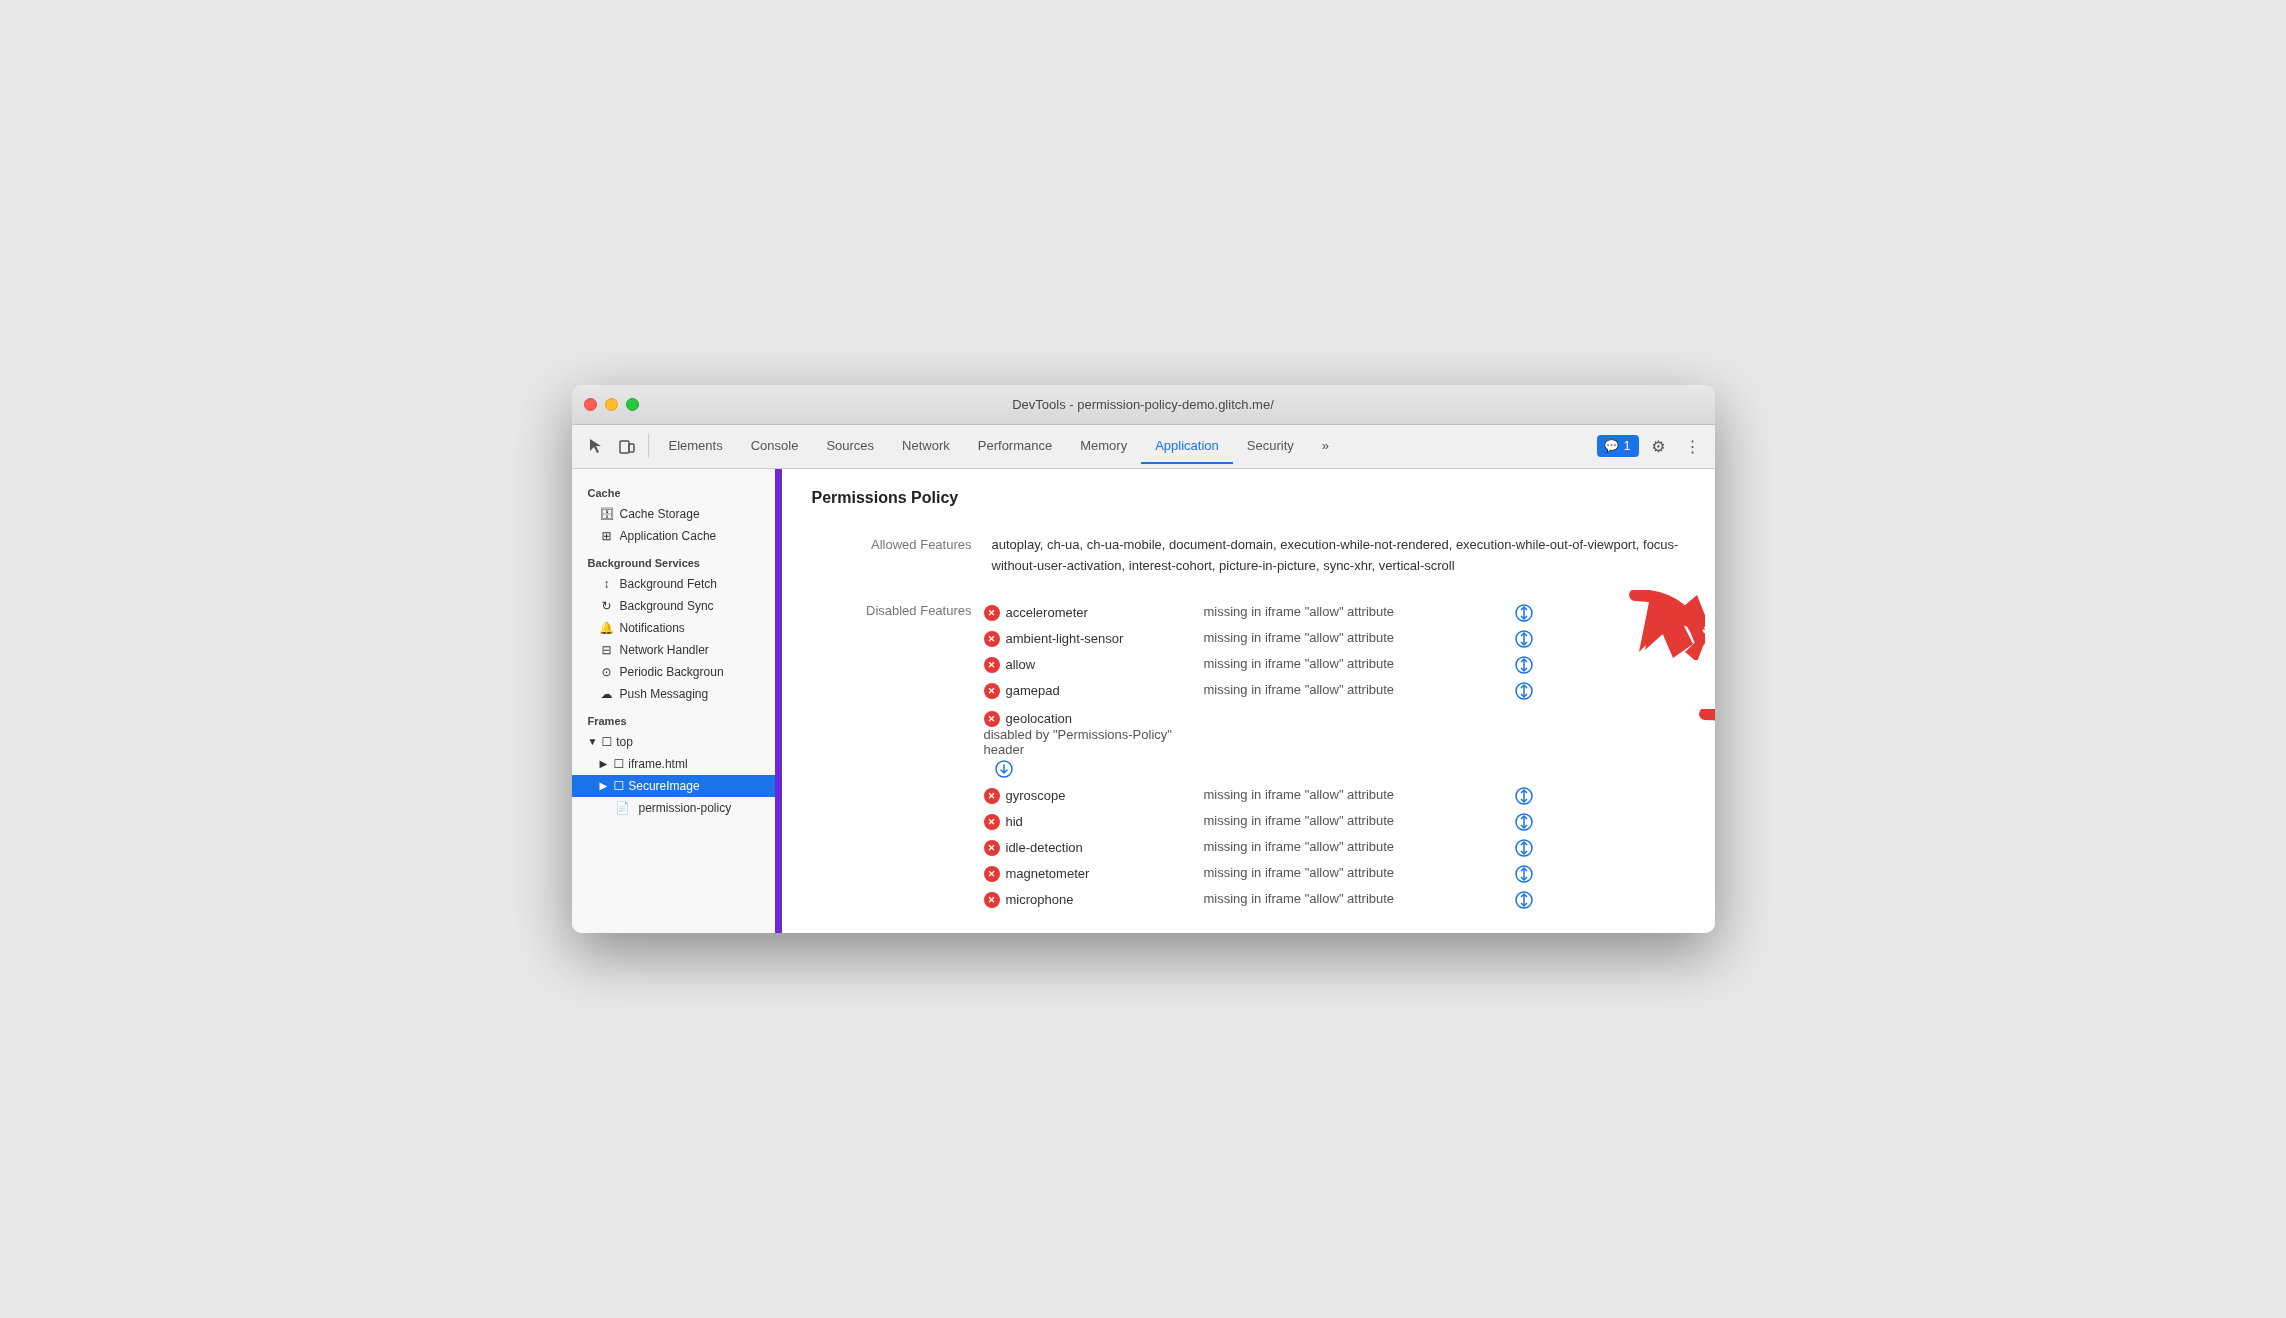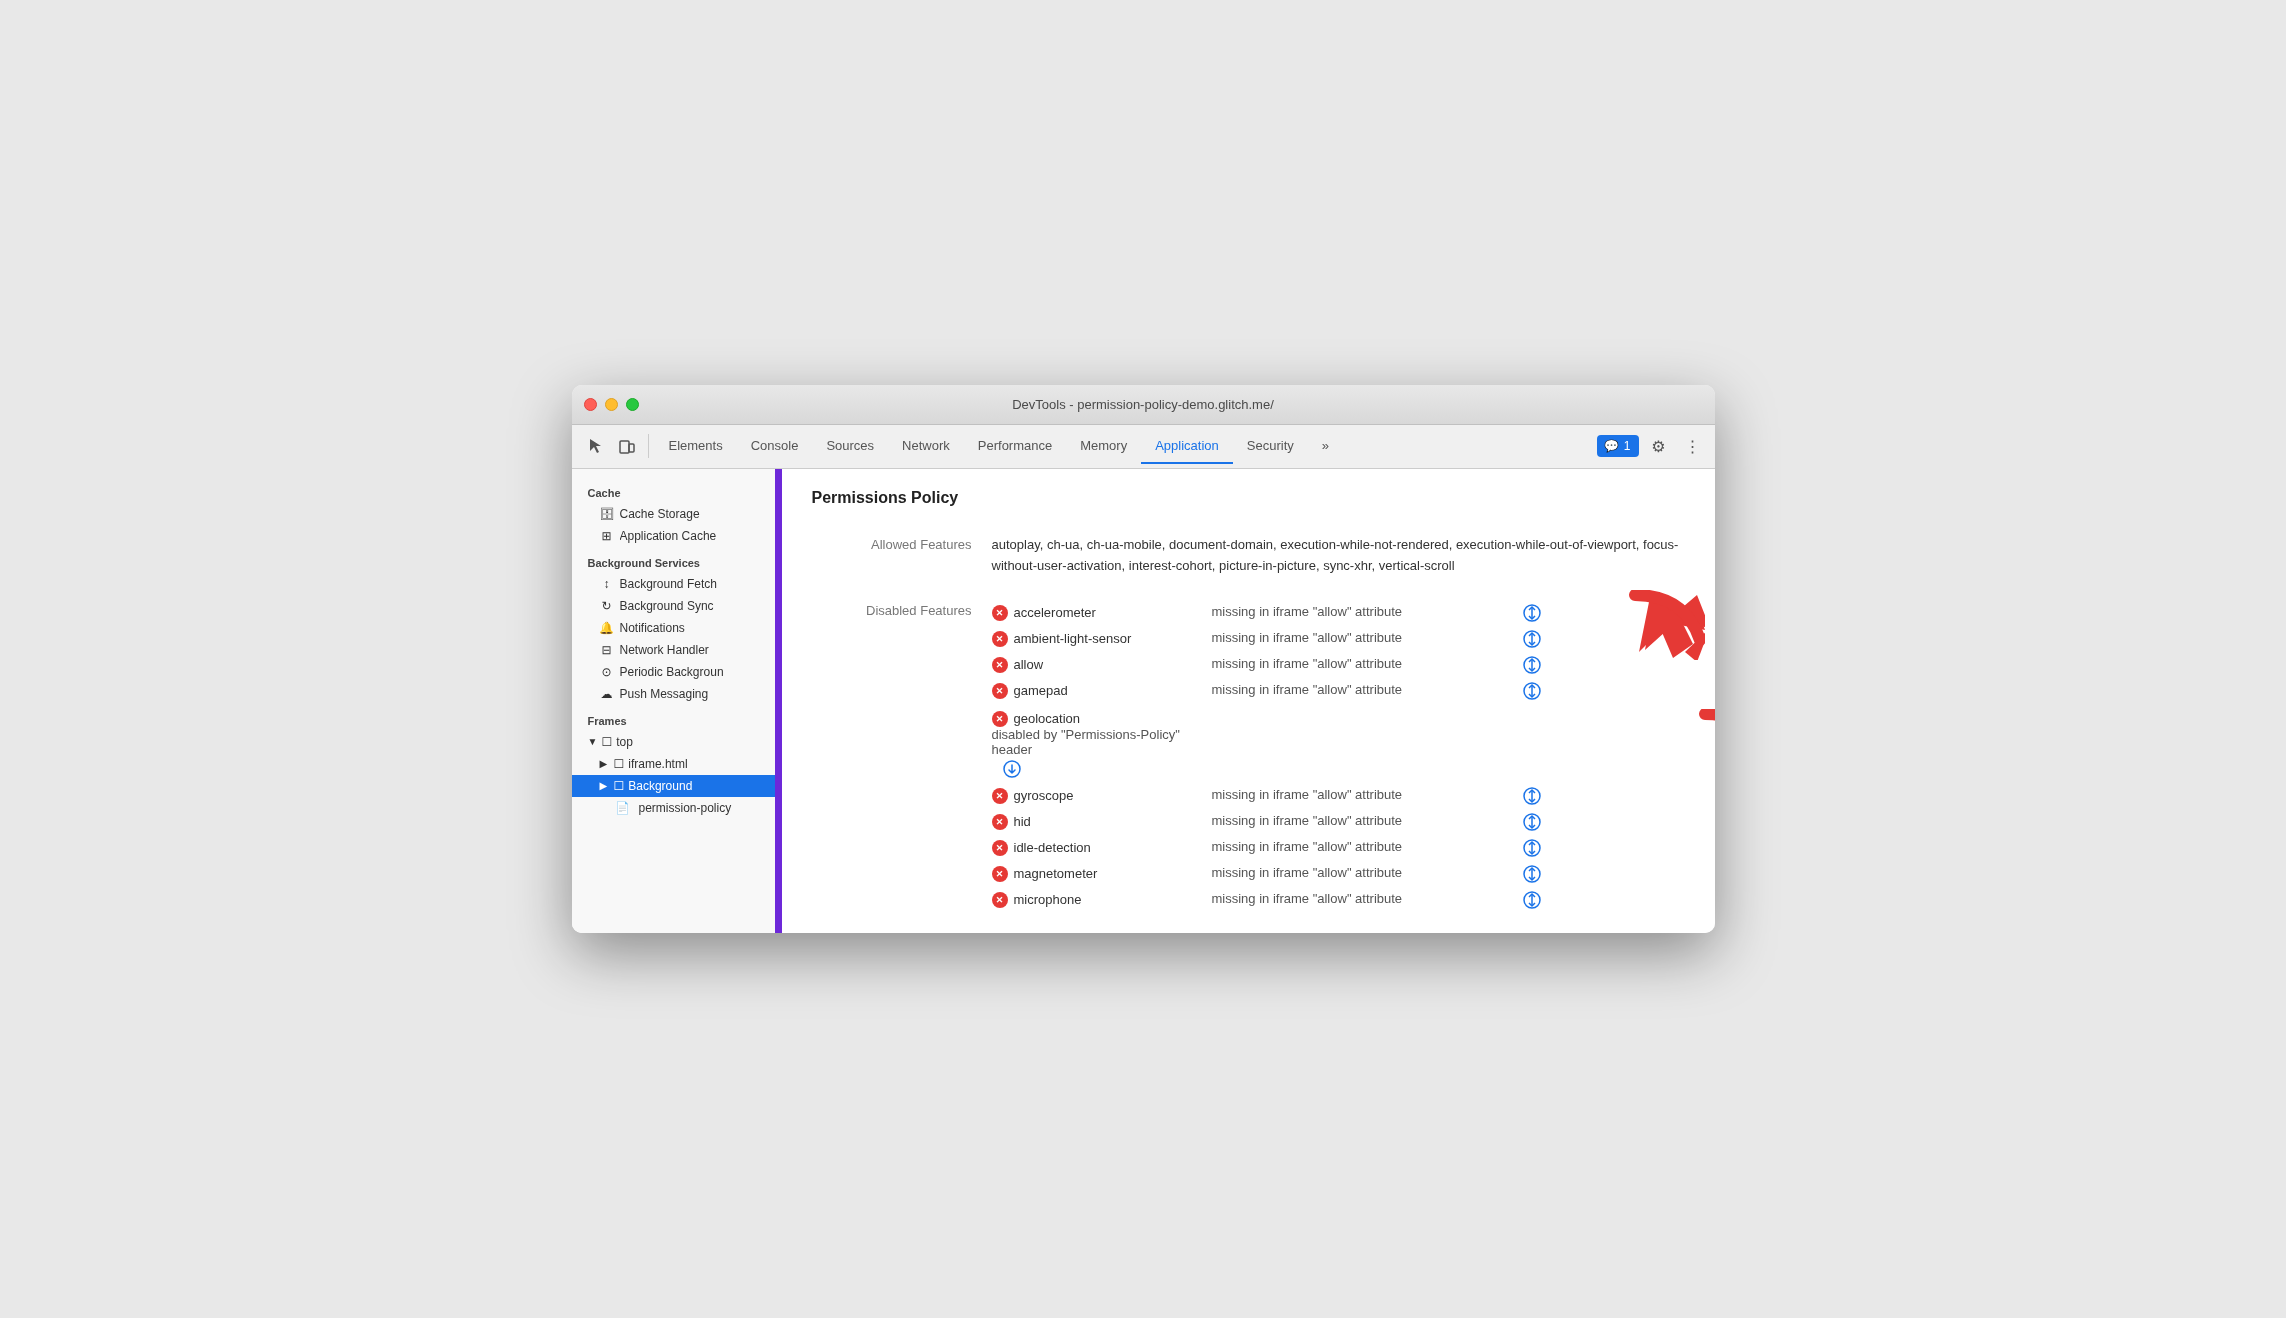--- a/index.html
+++ b/index.html
@@ -430,38 +430,38 @@
 
       <div class="frame-item" style="padding-left: 28px;">
         <span class="expand-arrow">▶</span>
         <span style="font-size:12px;">☐</span>
         <span style="font-size:12px;">iframe.html</span>
       </div>
 
       <div class="frame-item active" style="padding-left: 28px;">
         <span class="expand-arrow" style="color:white;">▶</span>
         <span style="font-size:12px;">☐</span>
-        <span style="font-size:12px;">Background</span>
+        <span style="font-size:12px;">SecureImage</span>
       </div>
 
       <div class="frame-item" style="padding-left: 44px;">
         <span style="font-size:12px; margin-right: 4px;">📄</span>
         <span style="font-size:12px;">permission-policy</span>
       </div>
     </div>
 
     <div class="main-panel">
       <div class="panel-title">Permissions Policy</div>
 
       <div class="allowed-row">
         <div class="policy-label">Allowed Features</div>
         <div class="policy-value">autoplay, ch-ua, ch-ua-mobile, document-domain, execution-while-not-rendered, execution-while-out-of-viewport, focus-without-user-activation, interest-cohort, picture-in-picture, sync-xhr, vertical-scroll</div>
       </div>
 
-      <div style="display: flex; align-items: flex-start; gap: 20px; position: relative;">
+      <div style="display: flex; align-items: flex-start; gap: 12px; position: relative;">
         <div class="disabled-label-area">
           <span>Disabled Features</span>
         </div>
         <div style="flex:1; position: relative;">
 
           <div style="position: absolute; right: -20px; top: -10px; pointer-events: none; z-index: 10;">
             <svg width="80" height="70" viewBox="0 0 80 70">
               <polygon points="70,10 80,40 55,35 65,55 50,65 40,42 20,60 30,5 50,25" fill="#e53935"></polygon>
               <polygon points="72,5 85,38 57,32 68,54 48,68 36,40 14,62 26,2 52,22" fill="#e53935"></polygon>
               <path d="M10,5 Q60,5 75,50" stroke="#e53935" stroke-width="12" fill="none" stroke-linecap="round"></path>

